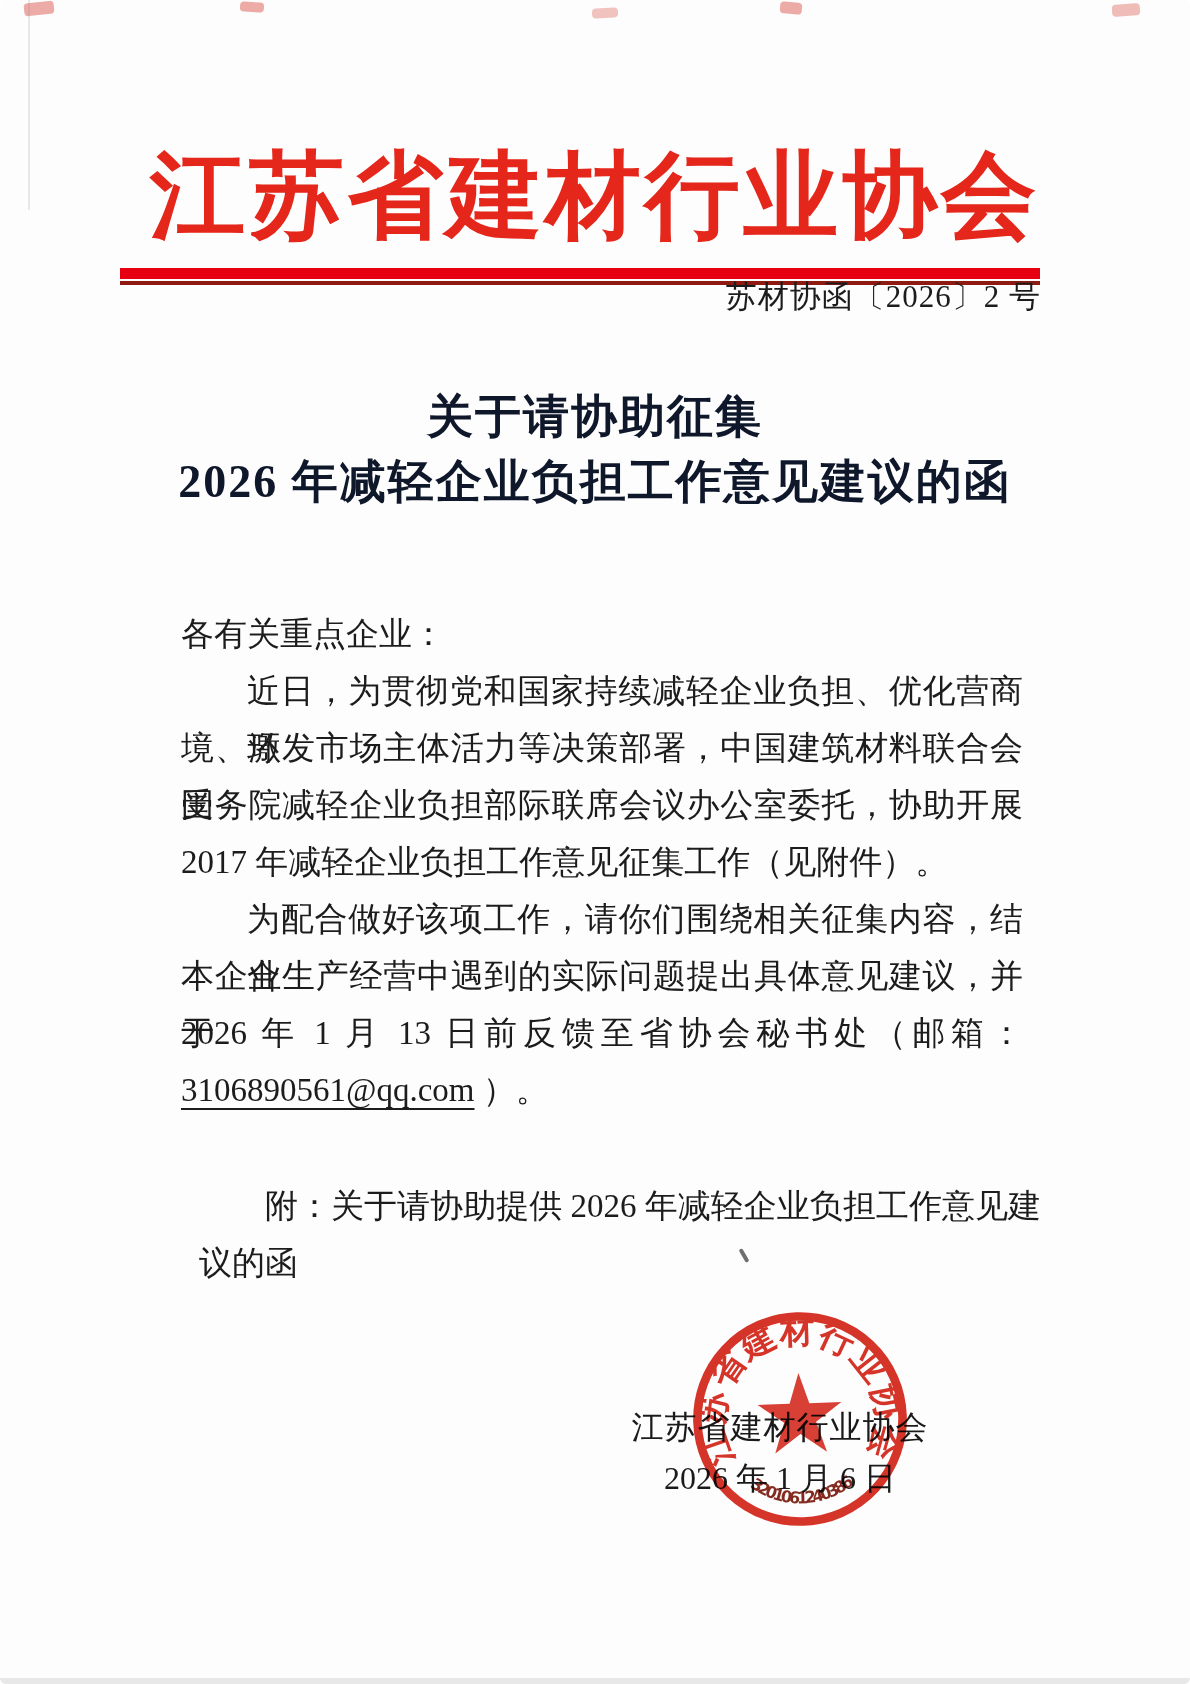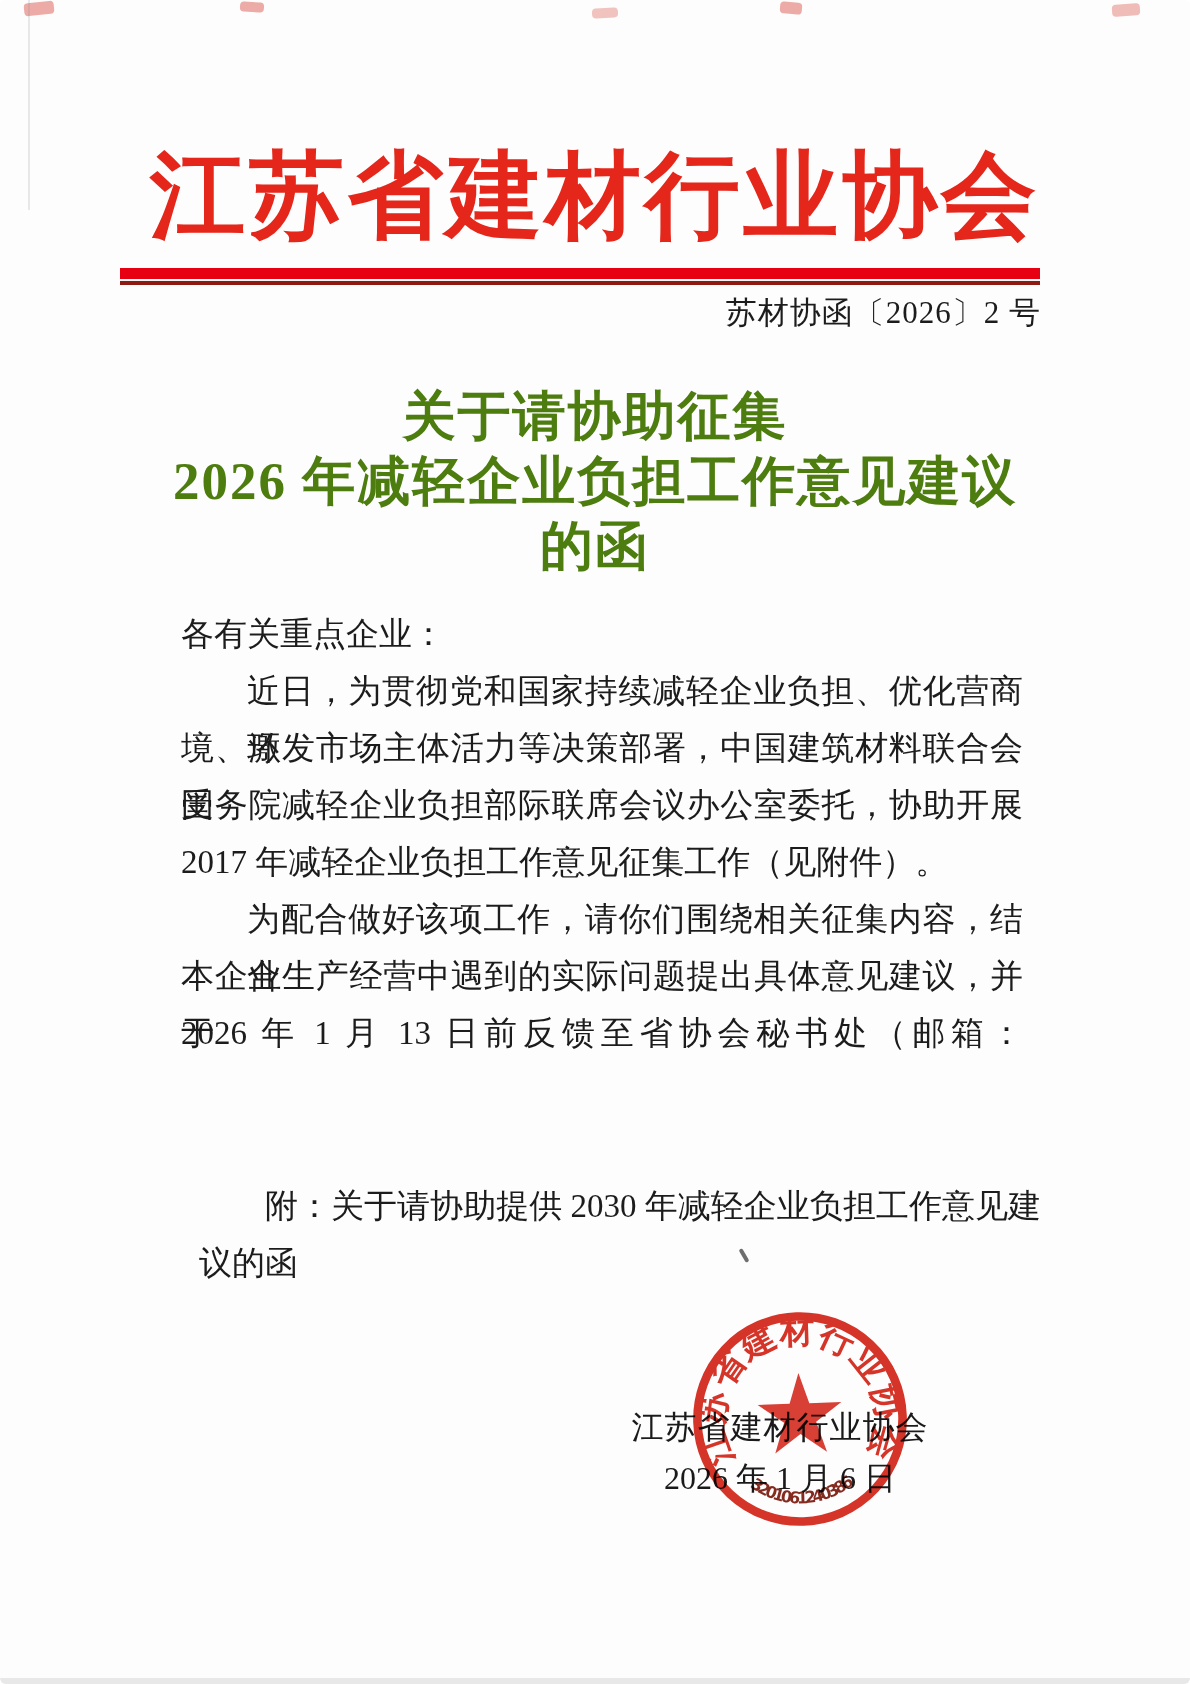--- a/index.html
+++ b/index.html
@@ -24,27 +24,27 @@
   .letterhead{
     position:absolute; left:150px; top:140px; width:888px; height:112px;
     margin:0; line-height:112px; font-size:95px; font-weight:900;
     color:#e5261b; text-align:justify; text-align-last:justify;
     white-space:nowrap; letter-spacing:2px;
   }
   .rule-thick{position:absolute;left:120px;top:268px;width:920px;height:11px;background:#e60012;}
   .rule-thin{position:absolute;left:120px;top:281px;width:920px;height:4px;background:#8f1a12;}
 
   .doc-number{
-    position:absolute; left:199px; top:294px; width:842px; height:38px;
+    position:absolute; left:199px; top:278px; width:842px; height:38px;
     line-height:38px; font-size:31px; text-align:right; padding-right:8px;
     color:#1c1c1c; letter-spacing:1px;
   }
 
   .title{position:absolute; left:150px; top:384px; width:890px; text-align:center;}
-  .title div{height:65px; line-height:65px; font-size:53px; font-weight:700; letter-spacing:2px; color:#4d7c0f;}
+  .title div{height:65px; line-height:65px; font-size:46px; font-weight:700; letter-spacing:2px; color:#0f172a;}
 
   .body{position:absolute; left:181px; top:606px; width:842px;}
   .attachment{position:absolute; left:199px; top:1178px; width:842px;}
   .line{height:57px; line-height:57px; font-size:33px; color:#1c1c1c; white-space:nowrap;}
   .line.fill{white-space:normal; text-align:justify; text-align-last:justify;}
   .line.indent{padding-left:66px;}
   .line.fill.indent{width:776px;}
   .email{text-decoration:underline; text-underline-offset:7px; text-decoration-thickness:2px;}
 
   .sig-org{position:absolute; left:580px; top:1409px; width:400px; height:36px;
@@ -90,24 +90,27 @@
 
   <div class="body">
     <div class="line">各有关重点企业：</div>
     <div class="line fill indent">近日，为贯彻党和国家持续减轻企业负担、优化营商环</div>
     <div class="line fill">境、激发市场主体活力等决策部署，中国建筑材料联合会受</div>
     <div class="line fill">国务院减轻企业负担部际联席会议办公室委托，协助开展</div>
     <div class="line">2017 年减轻企业负担工作意见征集工作（见附件）。</div>
     <div class="line fill indent">为配合做好该项工作，请你们围绕相关征集内容，结合</div>
     <div class="line fill">本企业生产经营中遇到的实际问题提出具体意见建议，并于</div>
     <div class="line fill">2026 年 1 月 13 日前反馈至省协会秘书处（邮箱：</div>
+    <div class="line">
+      <span class="email">3106890561@qq.com</span><span> ）。</span>
+    </div>
   </div>
 
   <div class="attachment">
-    <div class="line fill indent">附：关于请协助提供 2030 年减轻企业负担工作意见建</div>
+    <div class="line fill indent">附：关于请协助提供 2026 年减轻企业负担工作意见建</div>
     <div class="line">议的函</div>
   </div>
 
   <div class="tick"></div>
 
   <div class="sig-org">江苏省建材行业协会</div>
   <div class="sig-date">2026 年 1 月 6 日</div>
 
   <svg class="seal" viewBox="0 0 240 240" xmlns="http://www.w3.org/2000/svg">
     <circle class="ring" cx="120" cy="120" r="107"></circle>

